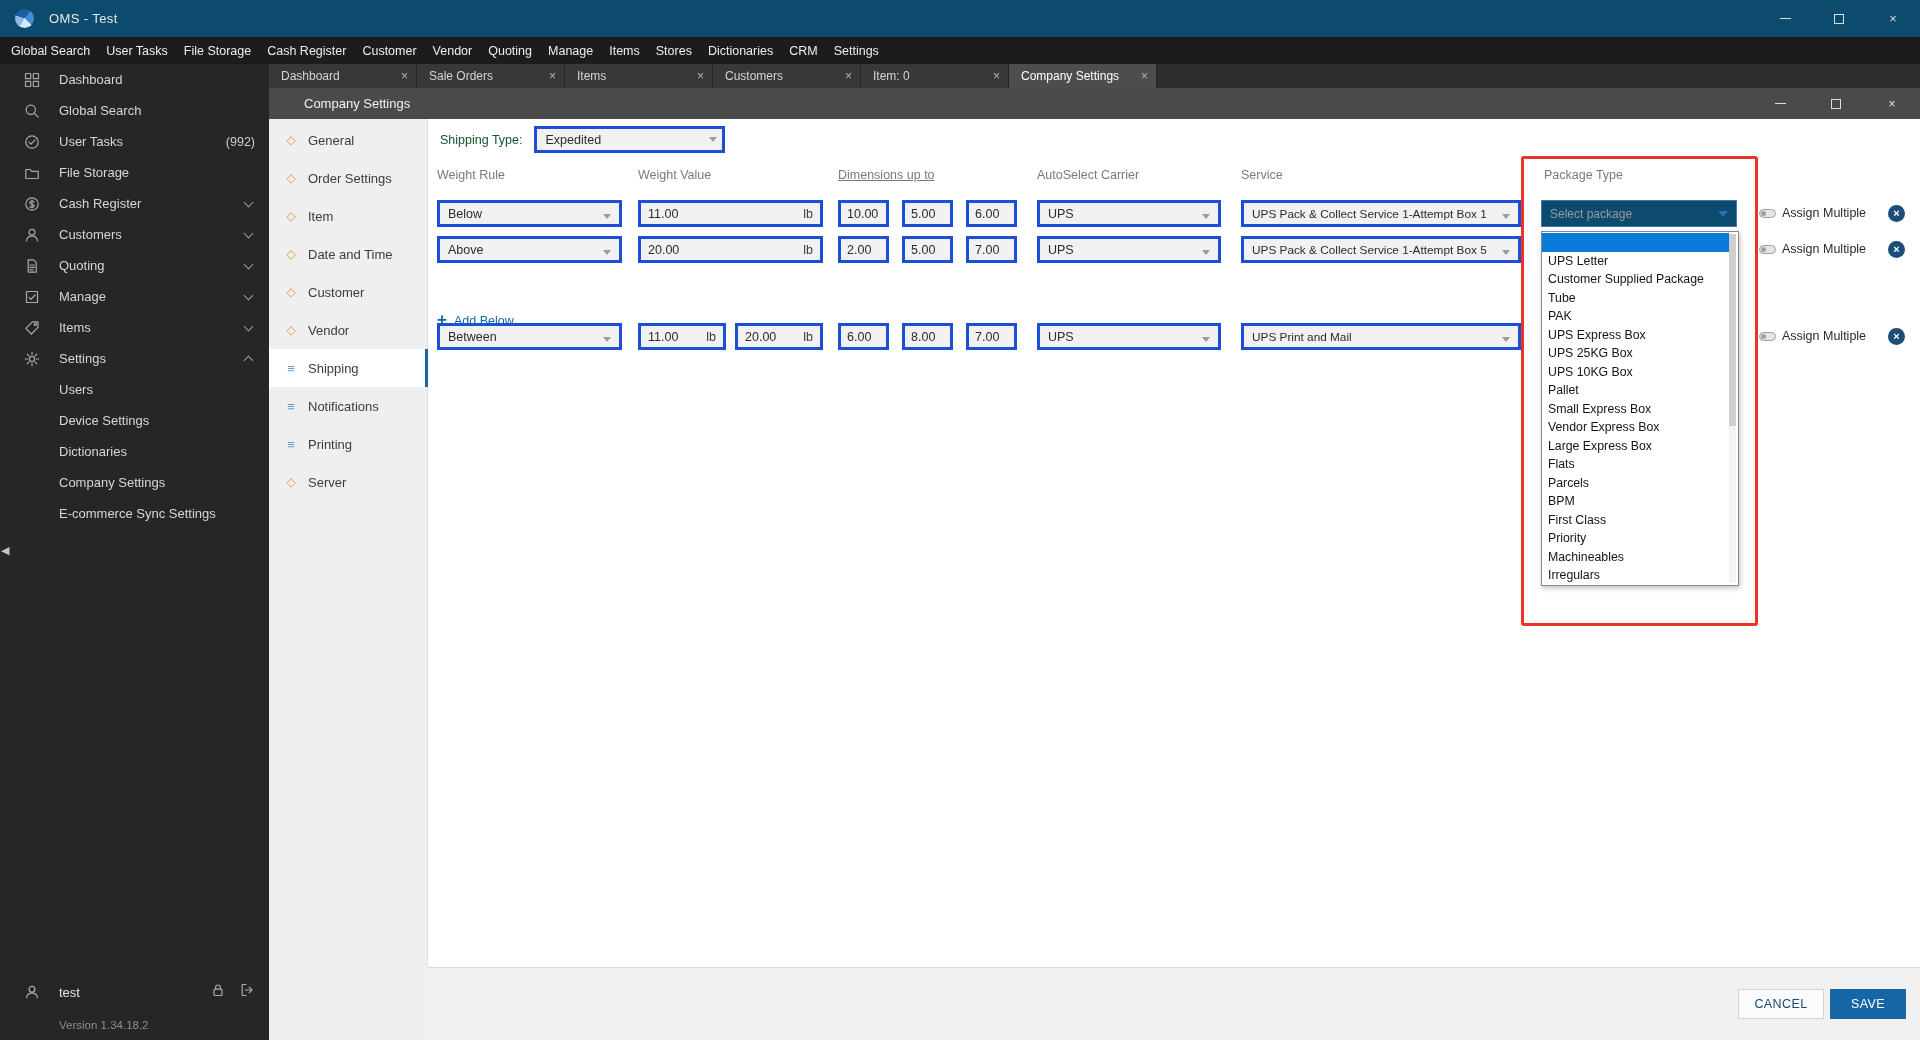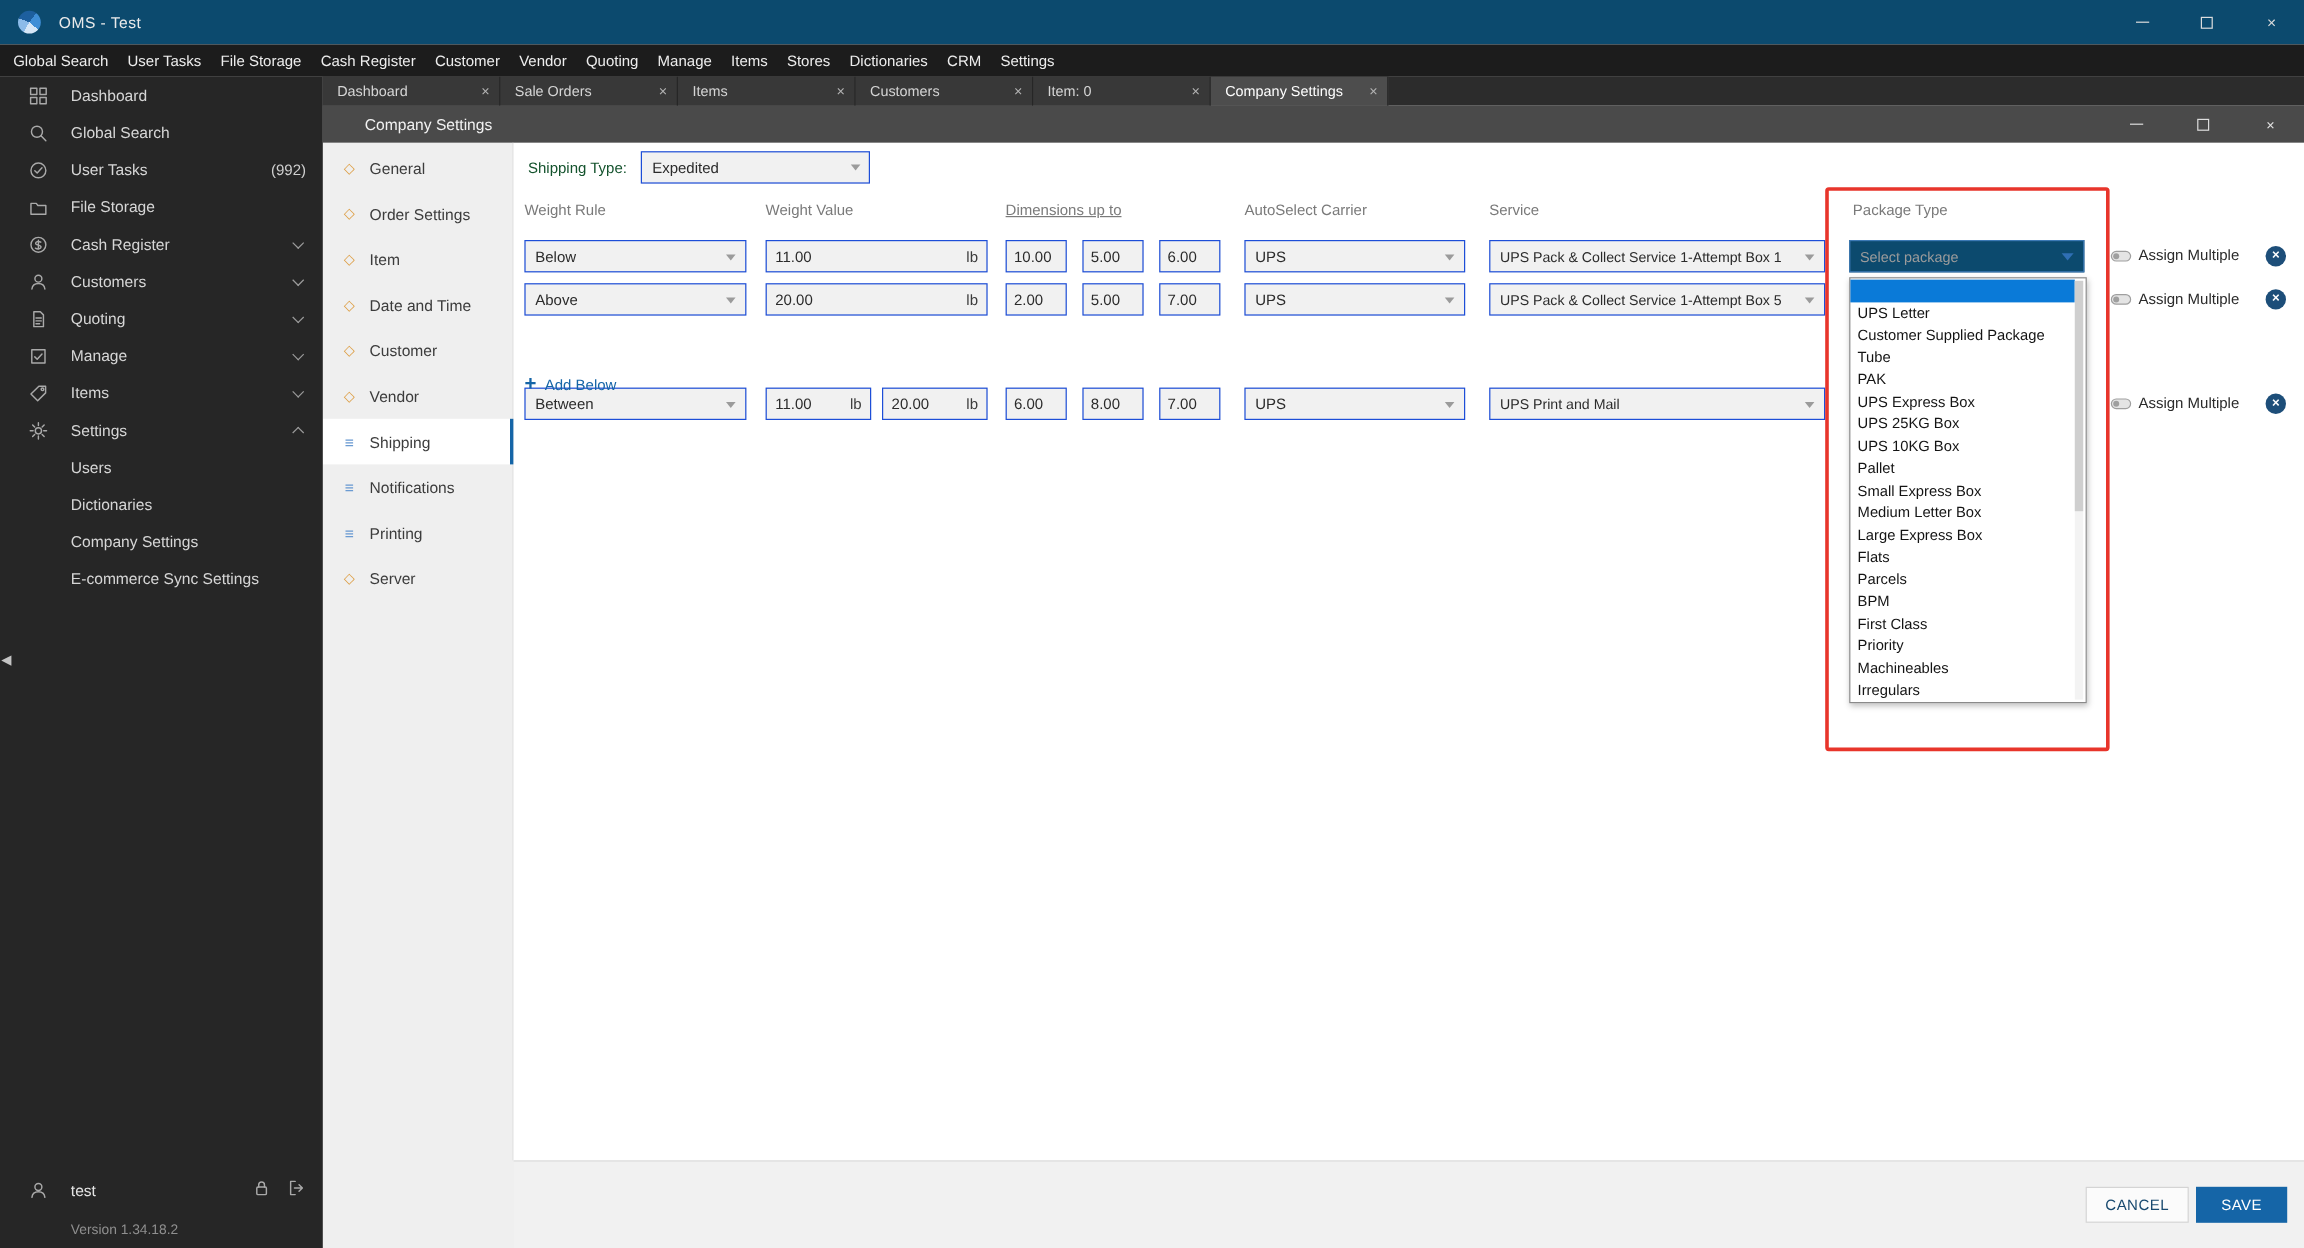--- a/index.html
+++ b/index.html
@@ -71,21 +71,21 @@
   .nav-icon{width:16px;margin-right:9px;font-size:12px;text-align:center;line-height:1}
   .nav-icon.orange{color:#dd9e44}
   .nav-icon.blue{color:#6b9bd2;font-size:13px}
   .nav-item.selected{background:#fff}
   .nav-item.selected::after{content:"";position:absolute;right:-1px;top:0;bottom:0;width:3px;background:var(--accent)}
 
   
   .content{flex:1;background:#fff;position:relative}
   .shipping-type-row{position:absolute;top:7px;left:12px;height:27px;display:flex;align-items:center}
   .st-label{font-size:12.5px;color:#14532d;margin-right:12px}
-  .sel,.inp{background:#f1f1f1;border:1px solid #1d4ed8;height:27px;display:flex;align-items:center;
+  .sel,.inp{background:#f1f1f1;border:3px solid #1d4ed8;height:27px;display:flex;align-items:center;
             font-size:12.5px;color:#2b2b2b;padding:0 8px;position:absolute}
   .sel{padding-right:22px}
   .sel::after{content:"";position:absolute;right:8px;top:11px;border-left:4.5px solid transparent;
               border-right:4.5px solid transparent;border-top:5px solid #9b9b9b}
   .sel-text{white-space:nowrap;overflow:hidden}
   .st-select{position:static;width:191px;flex:none}
   .ghead{position:absolute;top:49px;font-size:12.5px;color:#7a7a7a;white-space:nowrap}
   .rule-row{position:absolute;left:0;right:0;height:27px}
   .c-rule{left:9px;width:185px}
   .c-weight{position:absolute;left:210px;width:185px;height:27px;display:flex;gap:9px}
@@ -237,20 +237,21 @@
         </div>
         <div class="side-item">
           <svg viewBox="0 0 16 16" class="svgi side-icon">
             <circle cx="8" cy="8" r="2.6"></circle>
             <path d="M8 1.2v2.4M8 12.4v2.4M1.2 8h2.4M12.4 8h2.4M3.2 3.2l1.7 1.7M11.1 11.1l1.7 1.7M12.8 3.2l-1.7 1.7M4.9 11.1l-1.7 1.7"></path>
           </svg>
           <span class="side-label">Settings</span>
           <span class="side-chevron up"></span>
         </div>
         <div class="side-child">Users</div>
+        <div class="side-child">Device Settings</div>
         <div class="side-child">Dictionaries</div>
         <div class="side-child">Company Settings</div>
         <div class="side-child">E-commerce Sync Settings</div>
       </div>
     <div class="sidebar-footer">
       <div class="user-row">
         <span class="side-icon" id="avatarIcon"><svg viewBox="0 0 16 16" class="svgi">
               <circle cx="8" cy="5.2" r="2.9"></circle>
               <path d="M2.6 13.8c.4-3.6 2.6-4.6 5.4-4.6s5 1 5.4 4.6"></path>
             </svg></span>
@@ -462,21 +463,21 @@
             <div class="pkg-option selected">&nbsp;</div>
             <div class="pkg-option">UPS Letter</div>
             <div class="pkg-option">Customer Supplied Package</div>
             <div class="pkg-option">Tube</div>
             <div class="pkg-option">PAK</div>
             <div class="pkg-option">UPS Express Box</div>
             <div class="pkg-option">UPS 25KG Box</div>
             <div class="pkg-option">UPS 10KG Box</div>
             <div class="pkg-option">Pallet</div>
             <div class="pkg-option">Small Express Box</div>
-            <div class="pkg-option">Medium Letter Box</div>
+            <div class="pkg-option">Vendor Express Box</div>
             <div class="pkg-option">Large Express Box</div>
             <div class="pkg-option">Flats</div>
             <div class="pkg-option">Parcels</div>
             <div class="pkg-option">BPM</div>
             <div class="pkg-option">First Class</div>
             <div class="pkg-option">Priority</div>
             <div class="pkg-option">Machineables</div>
             <div class="pkg-option">Irregulars</div>
             <div class="pkg-scroll">
               <div class="pkg-thumb"></div>

